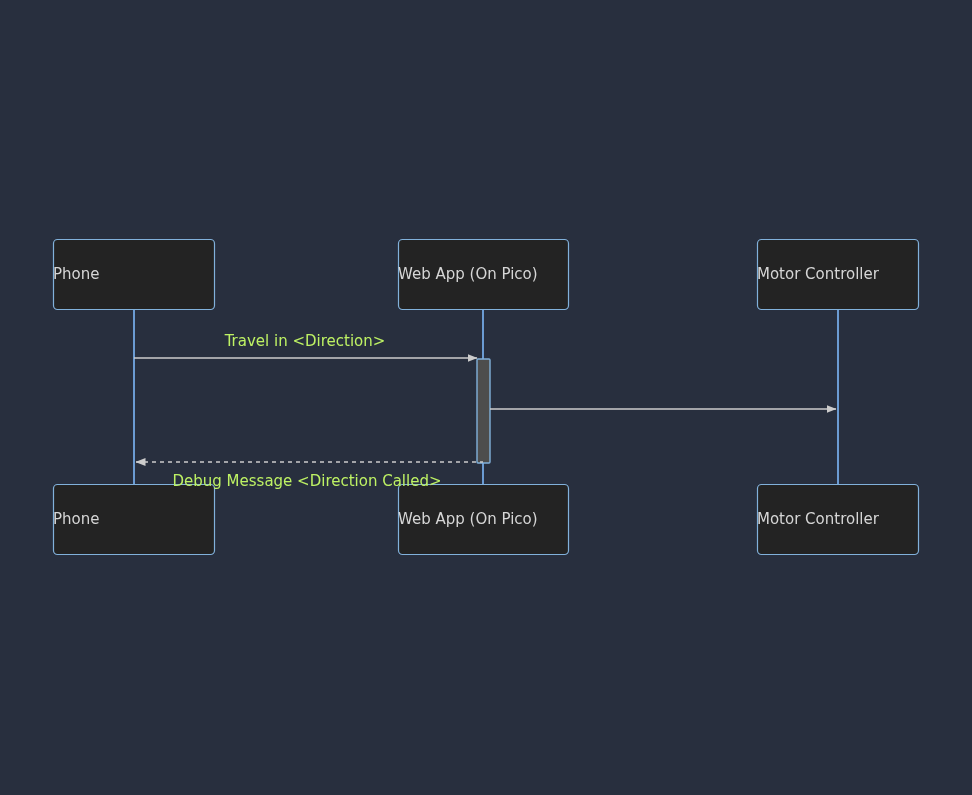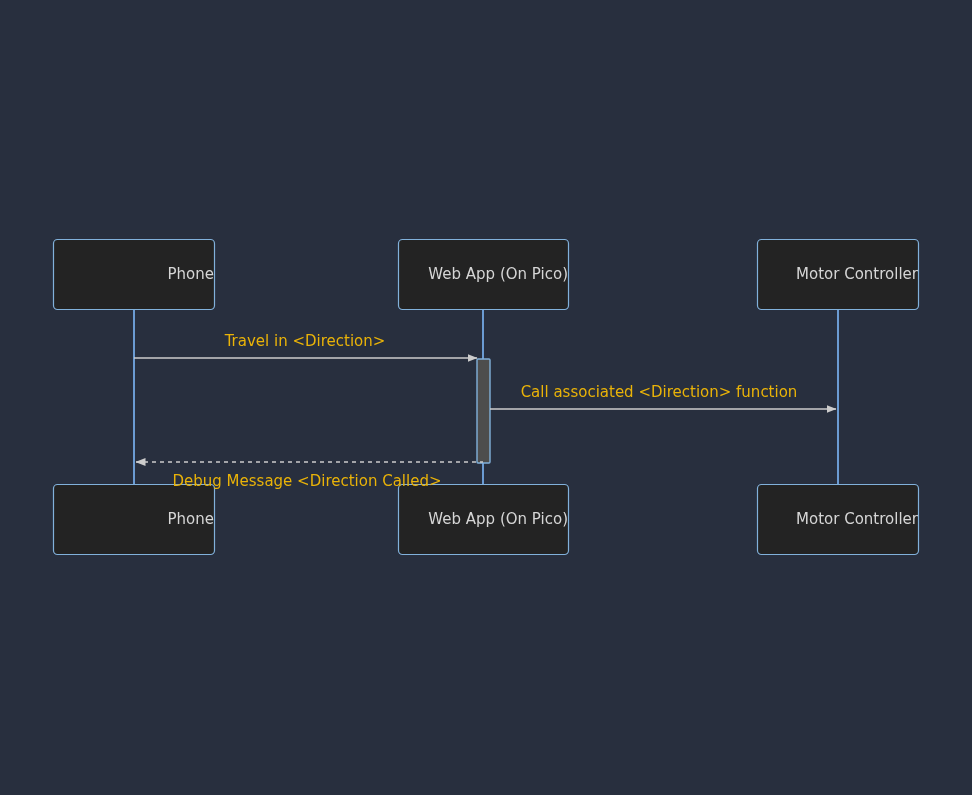--- a/index.html
+++ b/index.html
@@ -20,30 +20,30 @@
   }
   #diagram svg {
     position: absolute;
     left: 0;
     top: 0;
   }
   .participant-label {
     position: absolute;
     display: flex;
     align-items: center;
-    justify-content: flex-end;
+    justify-content: flex-start;
     color: #d6d6d6;
     font-size: 15px;
     font-family: "DejaVu Sans", sans-serif;
     white-space: nowrap;
     pointer-events: none;
   }
   .message-label {
     position: absolute;
-    color: #eab308;
+    color: #bef264;
     font-size: 15px;
     font-family: "DejaVu Sans", sans-serif;
     white-space: nowrap;
     text-align: center;
     transform: translateX(-50%);
     pointer-events: none;
   }
 </style>
 </head>
 <body>
@@ -103,16 +103,15 @@
     <span>Phone</span>
   </div>
   <div class="participant-label" style="left:398px; top:484px; width:170px; height:70px;">
     <span>Web App (On Pico)</span>
   </div>
   <div class="participant-label" style="left:757px; top:484px; width:161px; height:70px;">
     <span>Motor Controller</span>
   </div>
 
   <div class="message-label" style="left:305px; top:332px;">Travel in &lt;Direction&gt;</div>
-  <div class="message-label" style="left:659px; top:383px;">Call associated &lt;Direction&gt; function</div>
   <div class="message-label" style="left:307px; top:435px;margin-top:37px;">Debug Message &lt;Direction Called&gt;</div>
 
 </div>
 
 </body></html>

